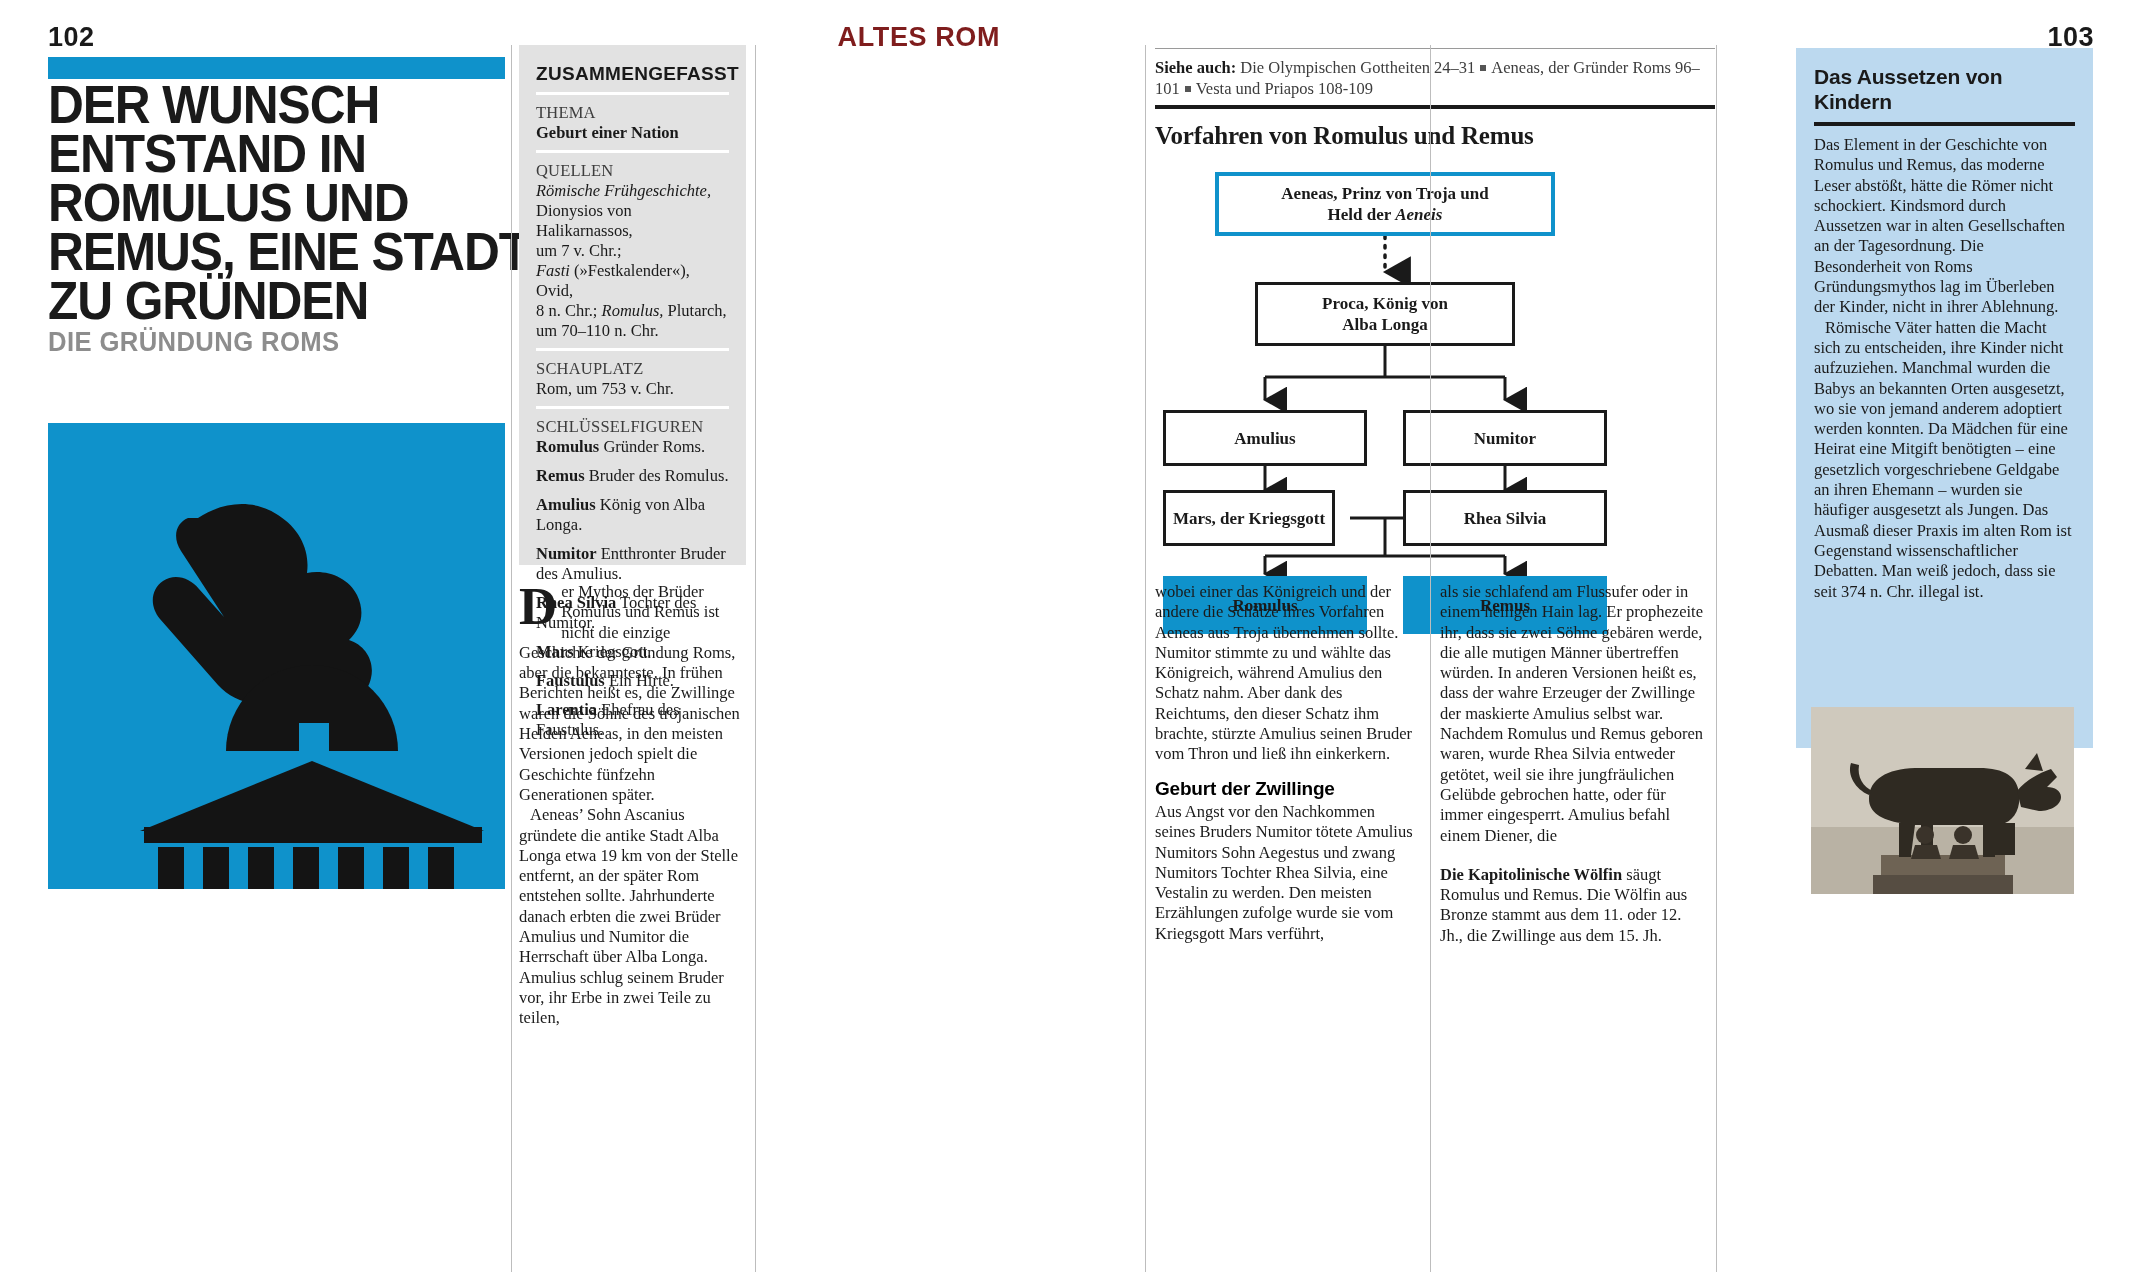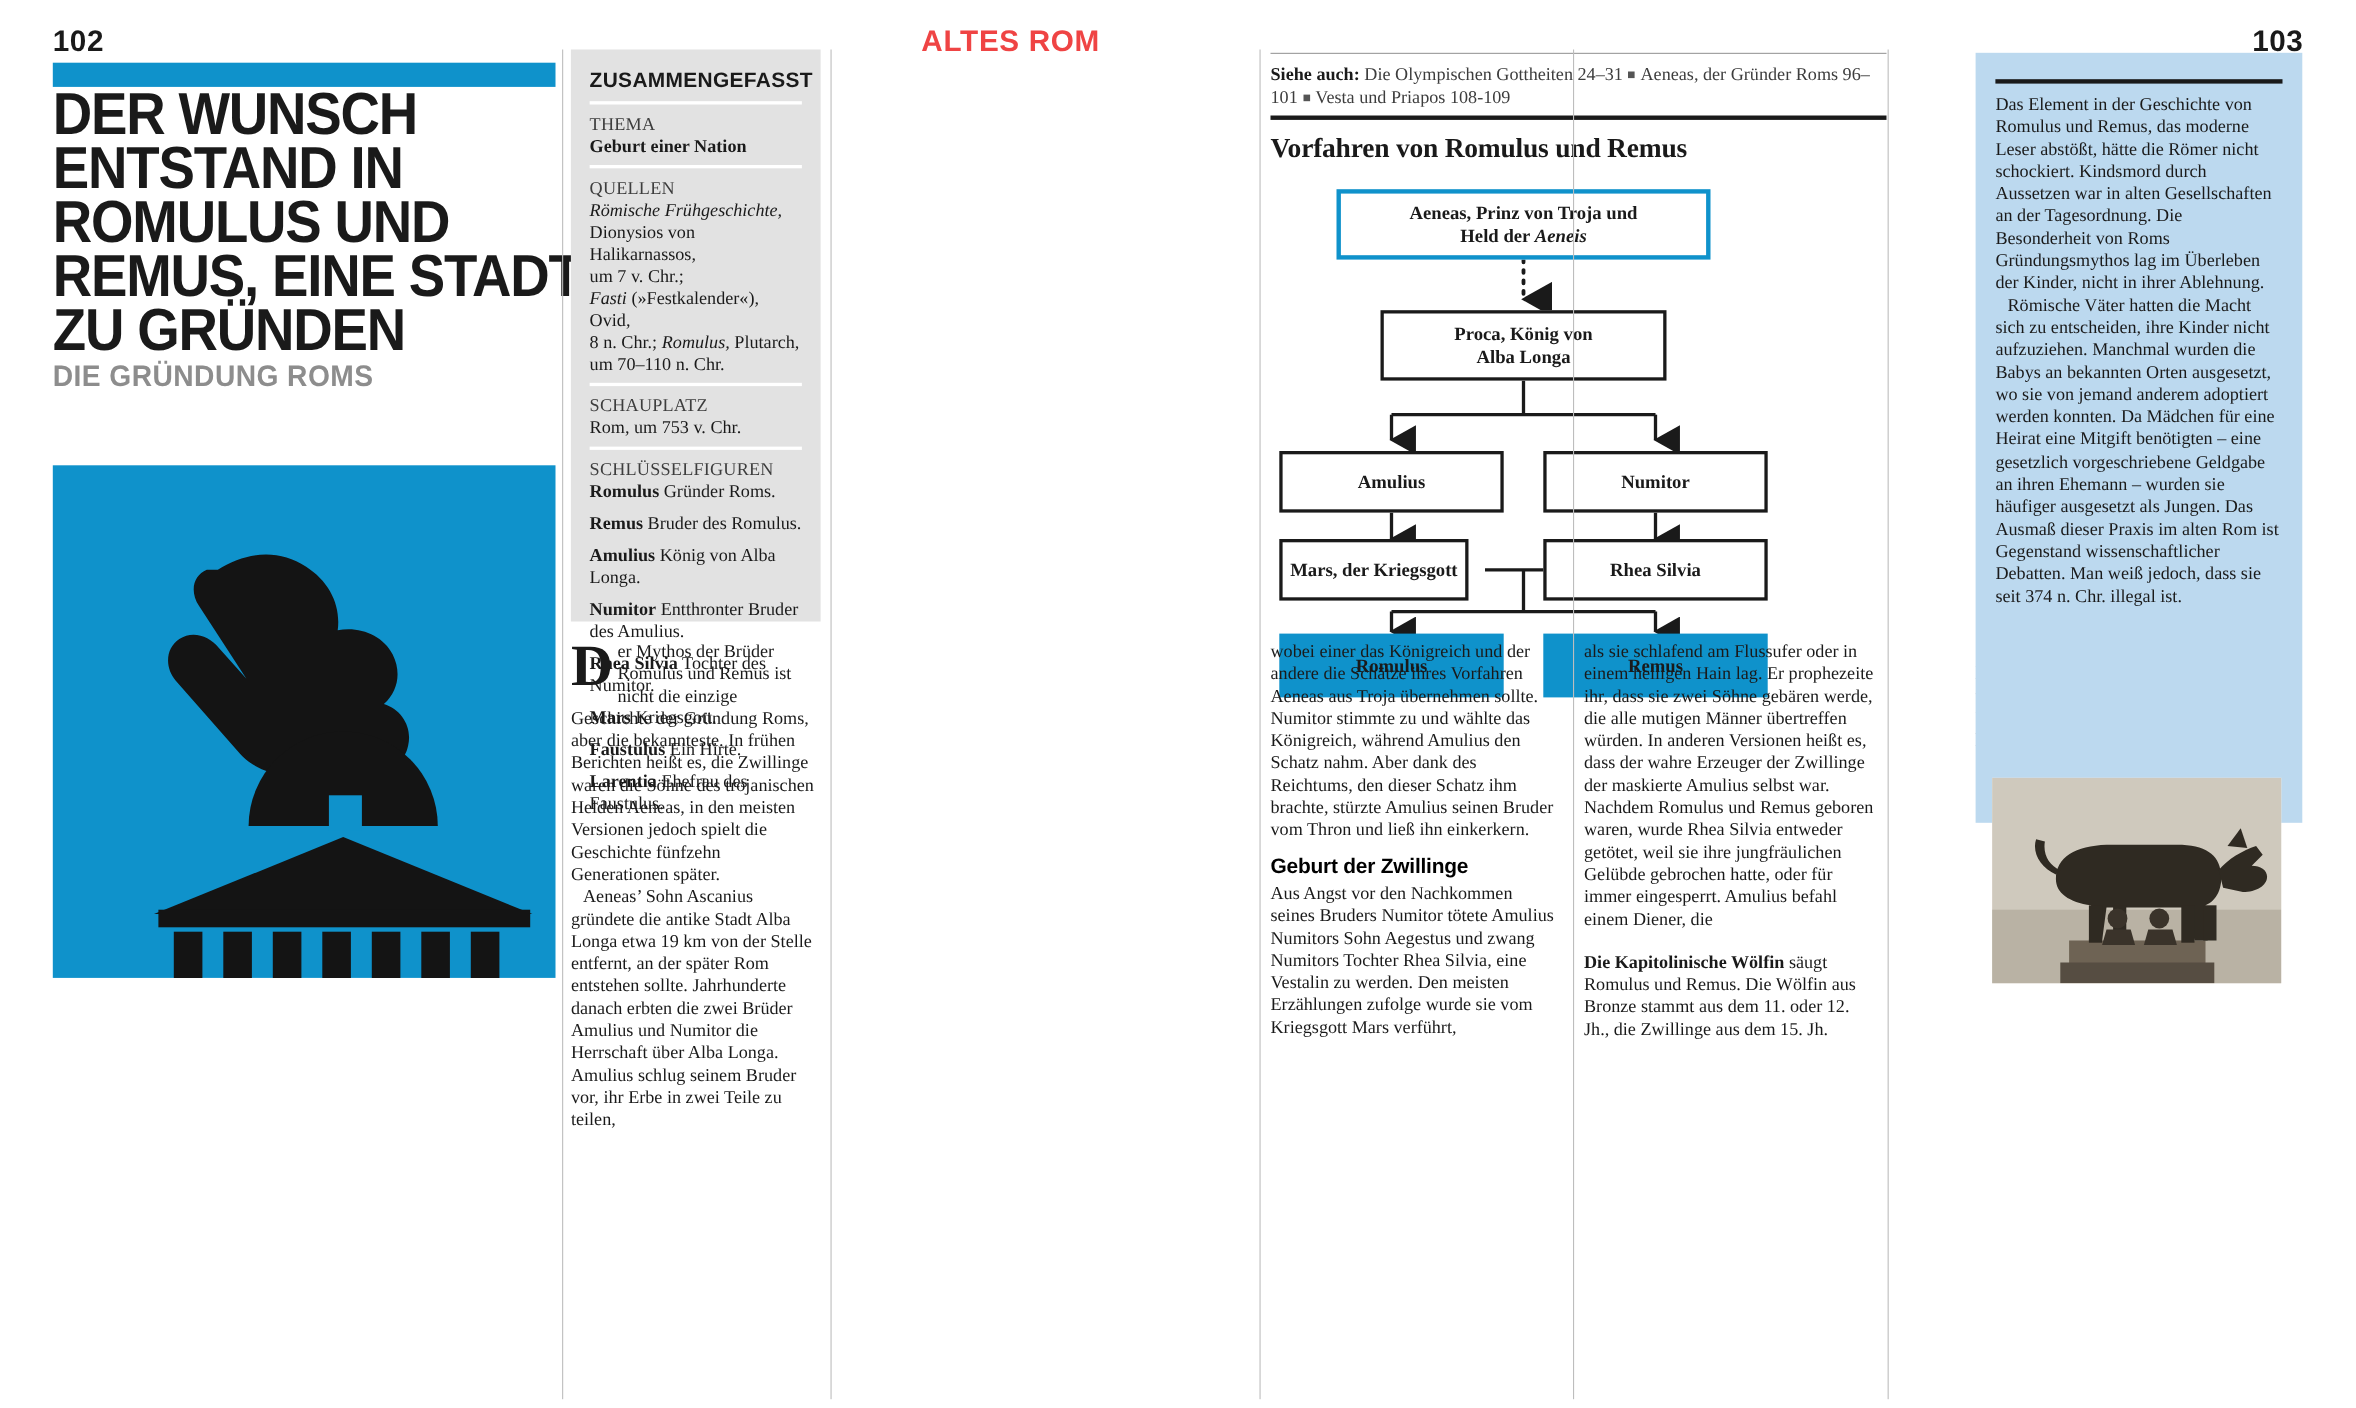--- a/index.html
+++ b/index.html
@@ -50,21 +50,21 @@
   .col p{margin:0;}
   .col p + p{text-indent:11px;}
   .dropcap{float:left;font-size:53px;line-height:42px;font-weight:bold;
     margin:3px 4px -2px 0;font-family:"Liberation Serif",serif;}
   .col h3{margin:14px 0 3px 0;font-family:"Liberation Sans",sans-serif;
     font-size:19px;font-weight:bold;letter-spacing:-.2px;color:#000000;}
 
   
   .page-right{position:absolute;left:1071px;top:0;width:1071px;height:1280px;background:#fff;}
   .runhead{position:absolute;right:1071px;top:22px;white-space:nowrap;
-    font-family:"Liberation Sans",sans-serif;font-weight:bold;font-size:27px;color:#ef4444;letter-spacing:.6px;}
+    font-family:"Liberation Sans",sans-serif;font-weight:bold;font-size:27px;color:#7f1d1d;letter-spacing:.6px;}
   .folio-right{position:absolute;right:48px;top:22px;
     font-family:"Liberation Sans",sans-serif;font-weight:bold;font-size:27px;color:#1a1a1a;letter-spacing:.5px;}
 
   .seealso{position:absolute;left:1155px;top:48px;width:560px;}
   .seealso .topline{height:1px;background:#9a9a9a;margin-bottom:8px;}
   .seealso .txt{font-size:16.5px;line-height:21px;color:#3d3d3d;}
   .seealso .txt b{color:#1a1a1a;font-weight:bold;}
   .sq{display:inline-block;width:6px;height:6px;background:#555;vertical-align:2px;margin:0 5px;}
 
   
@@ -286,20 +286,21 @@
       <b>Die Kapitolinische Wölfin</b><span> säugt Romulus und Remus. Die Wölfin aus Bronze stammt aus dem 11. oder 12. Jh., die Zwillinge aus dem 15. Jh.</span>
     </p>
   </div>
 
   <div class="col" style="left:1796px;top:582px;width:290px;">
     <p>Kinder im Tiber zu ertränken. Der Diener ließ sie jedoch in einem Korb davontreiben, und der Flussgott brachte sie sicher ans Ufer. Eine Wölfin, die gerade geworfen hatte, fand die Babys und säugte sie. Schließlich fand der Hirte Faustu- »</p>
   </div>
 
   <div class="bluebox">
     <div class="bi">
+      <h3>Das Aussetzen von Kindern</h3>
       <div class="hr"></div>
       <p>Das Element in der Geschichte von Romulus und Remus, das moderne Leser abstößt, hätte die Römer nicht schockiert. Kindsmord durch Aussetzen war in alten Gesellschaften an der Tagesordnung. Die Besonderheit von Roms Gründungsmythos lag im Überleben der Kinder, nicht in ihrer Ablehnung.</p>
       <p>Römische Väter hatten die Macht sich zu entscheiden, ihre Kinder nicht aufzuziehen. Manchmal wurden die Babys an bekannten Orten ausgesetzt, wo sie von jemand anderem adoptiert werden konnten. Da Mädchen für eine Heirat eine Mitgift benötigten – eine gesetzlich vorgeschriebene Geldgabe an ihren Ehemann – wurden sie häufiger ausgesetzt als Jungen. Das Ausmaß dieser Praxis im alten Rom ist Gegenstand wissenschaftlicher Debatten. Man weiß jedoch, dass sie seit 374 n. Chr. illegal ist.</p>
     </div>
   </div>
 
   <div class="wolfimg">
     <svg width="263" height="187" viewBox="0 0 263 187">
       <rect width="263" height="187" fill="#cfc9bd"></rect>
       <rect x="0" y="120" width="263" height="67" fill="#b9b2a4"></rect>

